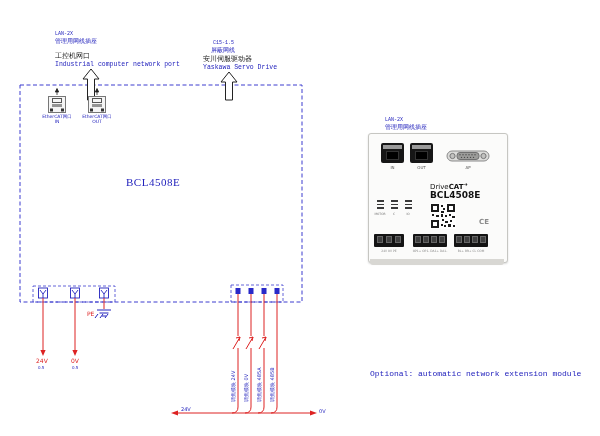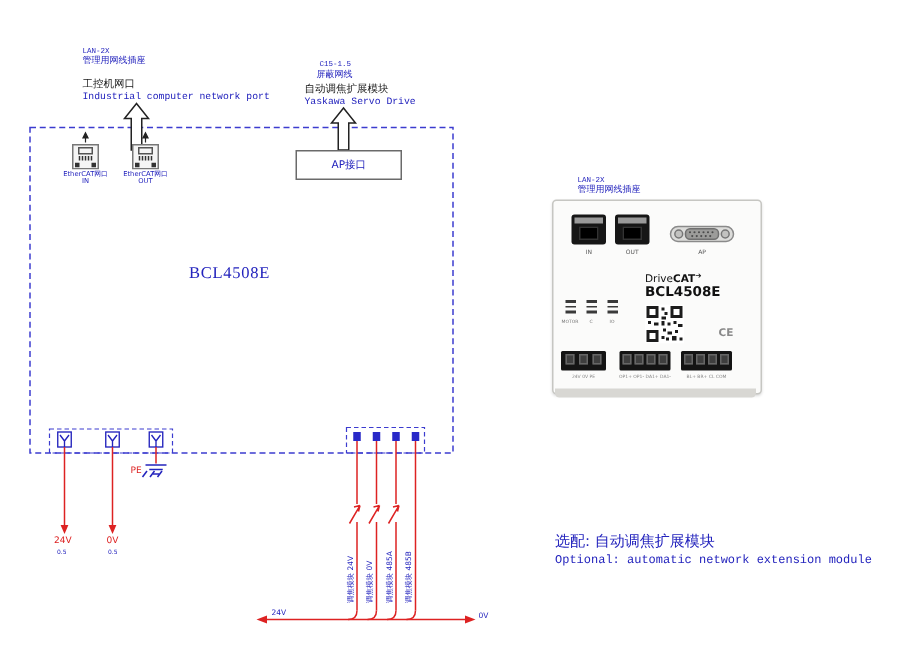--- a/index.html
+++ b/index.html
@@ -126,21 +126,21 @@
     </g>
   </svg>
 
   <div class="abs blue mono f5" style="left:55px;top:31px">LAN-2X</div>
   <div class="abs blue f6" style="left:55px;top:37px">管理用网线插座</div>
   <div class="abs blk f7" style="left:55px;top:52px">工控机网口</div>
   <div class="abs blue mono f65" style="left:55px;top:61px">Industrial computer network port</div>
 
   <div class="abs blue mono f5" style="left:213px;top:40px">C15-1.5</div>
   <div class="abs blue f6" style="left:211px;top:46px">屏蔽网线</div>
-  <div class="abs blk f7" style="left:203px;top:55px">自动调焦扩展模块</div>
+  <div class="abs blk f7" style="left:203px;top:55px">安川伺服驱动器</div>
   <div class="abs blue mono f65" style="left:203px;top:64px">Yaskawa Servo Drive</div>
 
   <div class="abs" style="left:48px;top:96px">
     <svg width="18" height="17">
         <rect x="0.5" y="0.5" width="17" height="16" fill="#f5f5f5" stroke="#777"></rect>
       <rect x="4.5" y="2.5" width="9" height="4" fill="none" stroke="#555"></rect>
       <g stroke="#333" stroke-width="1">
           <line x1="5" y1="8" x2="5" y2="11"></line>
           <line x1="7" y1="8" x2="7" y2="11"></line>
           <line x1="9" y1="8" x2="9" y2="11"></line>
@@ -164,40 +164,36 @@
         </g>
       <rect x="2" y="12.5" width="3" height="3" fill="#333"></rect>
         <rect x="13" y="12.5" width="3" height="3" fill="#333"></rect>
       </svg>
   </div>
   <div class="abs blue f45 ctr" style="left:37px;top:114px;width:40px">EtherCAT网口</div>
   <div class="abs blue f45 ctr" style="left:37px;top:119px;width:40px">IN</div>
   <div class="abs blue f45 ctr" style="left:77px;top:114px;width:40px">EtherCAT网口</div>
   <div class="abs blue f45 ctr" style="left:77px;top:119px;width:40px">OUT</div>
 
-  <div class="apbox">
-    <span class="blue f7">AP接口</span>
-  </div>
 
   <div class="abs blue serif" style="left:126px;top:176px;font-size:11px;letter-spacing:0.5px">BCL4508E</div>
 
   <div class="abs red f6" style="left:36px;top:357px">24V</div>
   <div class="abs blue f4" style="left:38px;top:365px">0.5</div>
   <div class="abs red f6" style="left:71px;top:357px">0V</div>
   <div class="abs blue f4" style="left:72px;top:365px">0.5</div>
   <div class="abs red f6" style="left:87px;top:310px">PE</div>
 
   <div class="vlabel" style="left:230px;top:402px">调焦模块 24V</div>
   <div class="vlabel" style="left:243px;top:402px">调焦模块 0V</div>
   <div class="vlabel" style="left:256px;top:402px">调焦模块 485A</div>
   <div class="vlabel" style="left:269px;top:402px">调焦模块 485B</div>
   <div class="abs blue f5" style="left:181px;top:406px">24V</div>
   <div class="abs blue f5" style="left:319px;top:408px">0V</div>
 
-  <div class="abs blue f10" style="left:370px;top:356px">选配: 自动调焦扩展模块</div>
   <div class="abs blue mono f8" style="left:370px;top:369px">Optional: automatic network extension module</div>
 
   <div class="abs blue mono f5" style="left:385px;top:117px">LAN-2X</div>
   <div class="abs blue f6" style="left:385px;top:123px">管理用网线插座</div>
 
   <div class="panel"></div>
   <div class="base"></div>
 
   <div class="rj45" style="left:381px;top:143px">
     <div class="metal"></div>

